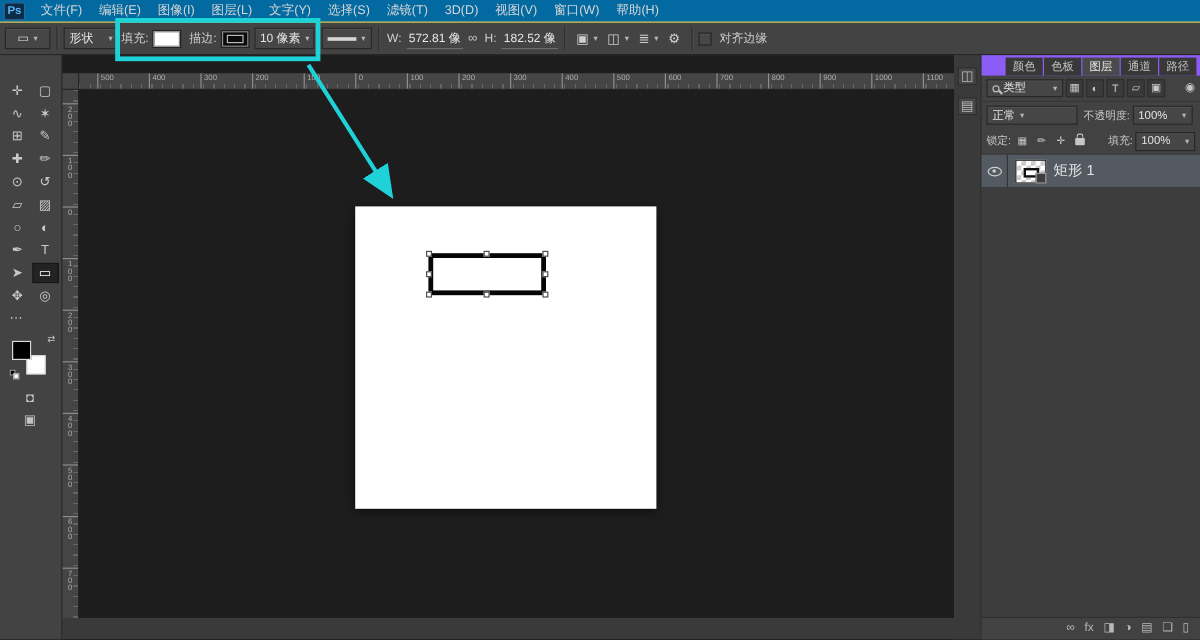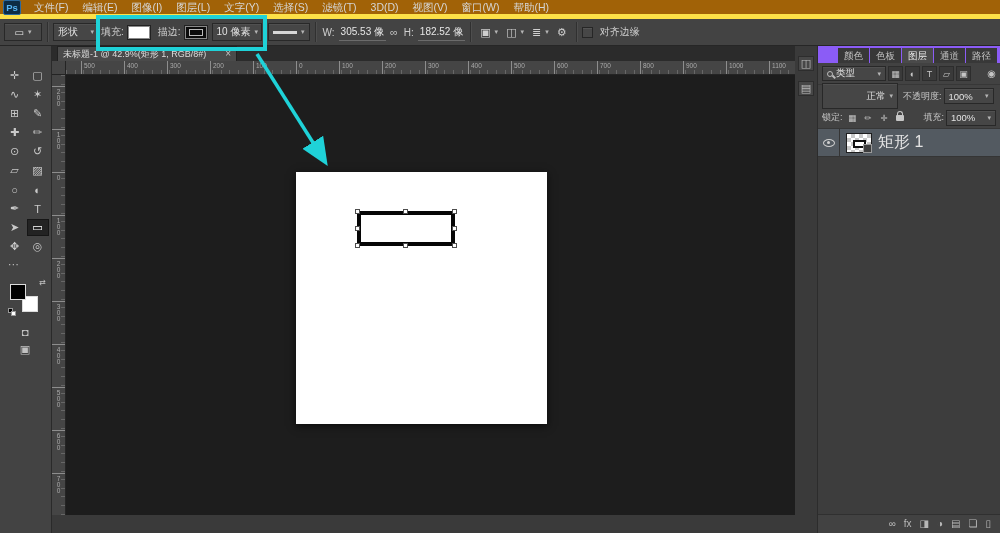--- a/index.html
+++ b/index.html
@@ -1,22 +1,22 @@
 <!DOCTYPE html>
 <html><head>
 <meta charset="utf-8">
 <style>
 *{margin:0;padding:0;box-sizing:border-box}
 html,body{width:1000px;height:533px;overflow:hidden;background:#1c1c1c;
   font-family:"Liberation Sans","DejaVu Sans",sans-serif}
 #app{position:relative;width:1000px;height:533px;background:#3a3a3a;font-size:10px;color:#cfcfcf}
 
 
-#menubar{position:absolute;left:0;top:0;width:100%;height:19px;background:#a16207;
-  display:flex;align-items:center;border-bottom:5px solid #fde047}
+#menubar{position:absolute;left:0;top:0;width:100%;height:19px;background:#0369a1;
+  display:flex;align-items:center;border-bottom:1px solid #fde047}
 #ps-logo{width:18px;height:15px;margin:0 6px 0 3px;background:#0d2c45;color:#58b6f6;
   font-weight:bold;font-size:9.5px;display:flex;align-items:center;justify-content:center;
   border:1px solid #2b6aa0;border-radius:2px}
 .menu-item{padding:0 7px;font-size:10.5px;color:#d6d6d6;line-height:19px;white-space:nowrap}
 
 
 #optionsbar{position:absolute;left:0;top:19px;width:100%;height:27px;background:#434343;
   border-bottom:1px solid #262626;display:flex;align-items:center;padding-left:4px;white-space:nowrap}
 .ob-sep{width:1px;height:20px;background:#303030;box-shadow:1px 0 0 rgba(255,255,255,.06);margin:0 5px;flex:0 0 auto}
 .field{background:#464646;border:1px solid #282828;box-shadow:inset 0 1px 0 rgba(255,255,255,.06);
@@ -100,40 +100,40 @@
 .ptab.active{background:#4a4a4a;color:#ececec}
 .prow{display:flex;align-items:center;padding:0 4px}
 #filter-row{height:22px;border-bottom:1px solid #373737}
 #kind-field{width:64px;height:15px;justify-content:space-between;font-size:9.5px}
 .icon-mag{display:inline-block;width:6px;height:6px;border:1.5px solid #bbb;border-radius:50%;position:relative;margin-right:3px}
 .icon-mag::after{content:"";position:absolute;width:4px;height:1.5px;background:#bbb;right:-3.5px;bottom:-1.5px;transform:rotate(45deg)}
 .ficon{width:15px;height:15px;margin-left:2px;font-size:9px;display:flex;align-items:center;justify-content:center;
   color:#c6c6c6;background:#3a3a3a;border:1px solid #2d2d2d}
 #filter-toggle{margin-left:auto;color:#c6c6c6;font-size:10px}
 #blend-row{height:22px}
-#blend-field{width:76px;height:26px;justify-content:flex-end;font-size:9.5px}
+#blend-field{width:76px;height:16px;justify-content:flex-start;font-size:9.5px}
 .small-label{font-size:9px;color:#c8c8c8;margin-left:5px;white-space:nowrap}
 .pct-field{width:50px;height:16px;justify-content:space-between;margin-left:2px;font-size:9.5px}
 #lock-row{height:22px;border-bottom:1px solid #373737}
 .lkicon{width:13px;height:13px;margin-left:3px;font-size:8.5px;display:flex;align-items:center;justify-content:center;color:#c6c6c6}
 #lock-fill-label{margin-left:auto}
 #layers-list{flex:1;background:#3d3d3d;display:flex;flex-direction:column}
 .layer-row{height:28px;display:flex;align-items:center;border-bottom:1px solid #353535}
 .layer-row.selected{background:#535a61}
 .eye-cell{width:22px;height:100%;display:flex;align-items:center;justify-content:center;border-right:1px solid #353535}
 .icon-eye{display:inline-block;width:12px;height:8px;border:1px solid #cfcfcf;border-radius:50%;position:relative}
 .icon-eye::after{content:"";position:absolute;left:3.5px;top:1.5px;width:3px;height:3px;border-radius:50%;background:#cfcfcf}
 .thumb{width:26px;height:20px;margin:0 6px;position:relative;border:1px solid #1e1e1e;background:#fff;flex:0 0 auto}
 .thumb-checker{background-color:#fff;background-image:
   linear-gradient(45deg,#c9c9c9 25%,transparent 25%,transparent 75%,#c9c9c9 75%),
   linear-gradient(45deg,#c9c9c9 25%,transparent 25%,transparent 75%,#c9c9c9 75%);
   background-position:0 0,4px 4px;background-size:8px 8px}
 .thumb-shape{position:absolute;left:6px;top:6px;width:13px;height:8px;border:2px solid #111;background:#fff}
 .thumb-badge{position:absolute;right:-1px;bottom:-1px;width:9px;height:9px;background:#3d3d3d;border:1px solid #9a9a9a}
-.layer-name{font-size:16px;color:#e4e4e4;white-space:nowrap}
+.layer-name{font-size:12px;color:#e4e4e4;white-space:nowrap}
 .icon-lock{display:inline-block;width:8px;height:6px;background:#c6c6c6;position:relative;border-radius:1px}
 .icon-lock::before{content:"";position:absolute;left:1px;top:-4px;width:4px;height:4px;border:1.5px solid #c6c6c6;border-bottom:none;border-radius:3px 3px 0 0}
 .layer-row .icon-lock{margin-left:auto;margin-right:9px}
 #panel-bottom{height:19px;background:#424242;border-top:1px solid #303030;display:flex;align-items:center;
   justify-content:flex-end;gap:8px;padding-right:9px}
 .bicon{font-size:10px;color:#b8b8b8;line-height:1}
 
 
 #annot-box{position:absolute;left:96px;top:15px;width:171px;height:36px;border:4px solid #1fd2d8;z-index:60;pointer-events:none}
 #annot-arrow{position:absolute;left:0;top:0;z-index:60;pointer-events:none}
@@ -165,21 +165,21 @@
     <span id="stroke-width-field" class="field">
       <span>10 像素</span>
       <span class="caret">▾</span>
     </span>
     <span id="stroke-style-field" class="field">
       <span class="line-glyph"></span>
       <span class="caret">▾</span>
     </span>
     <span class="ob-sep"></span>
     <span class="ob-label">W:</span>
-    <span class="dim-field">305.53 像</span>
+    <span class="dim-field">572.81 像</span>
     <span id="chain-icon">∞</span>
     <span class="ob-label">H:</span>
     <span class="dim-field">182.52 像</span>
     <span class="ob-sep"></span>
     <span id="ob-buttons" style="display:inline-flex;align-items:center">
         <span class="ob-iconbtn">
           <span>▣</span>
           <span class="caret">▾</span>
         </span>
         <span class="ob-iconbtn">
@@ -230,26 +230,20 @@
       <span id="default-colors">
           <i class="b"></i>
           <i class="w"></i>
         </span>
     </div>
     <div class="tb-bottom-icon" style="top:278px">◘</div>
     <div class="tb-bottom-icon" style="top:296px">▣</div>
   </div>
 
   <div id="docarea">
-    <div id="tabstrip">
-      <div id="doctab">
-        <span class="title">未标题-1 @ 42.9%(矩形 1, RGB/8#)</span>
-        <span class="close">×</span>
-      </div>
-    </div>
     <div id="ruler-corner"></div>
     <div id="hruler">
         <span class="minor"></span>
         <span class="hlab" style="left: 15px;">500</span>
         <span class="hlab" style="left: 58px;">400</span>
         <span class="hlab" style="left: 101px;">300</span>
         <span class="hlab" style="left: 144px;">200</span>
         <span class="hlab" style="left: 187px;">100</span>
         <span class="hlab" style="left: 230px;">0</span>
         <span class="hlab" style="left: 273px;">100</span>

